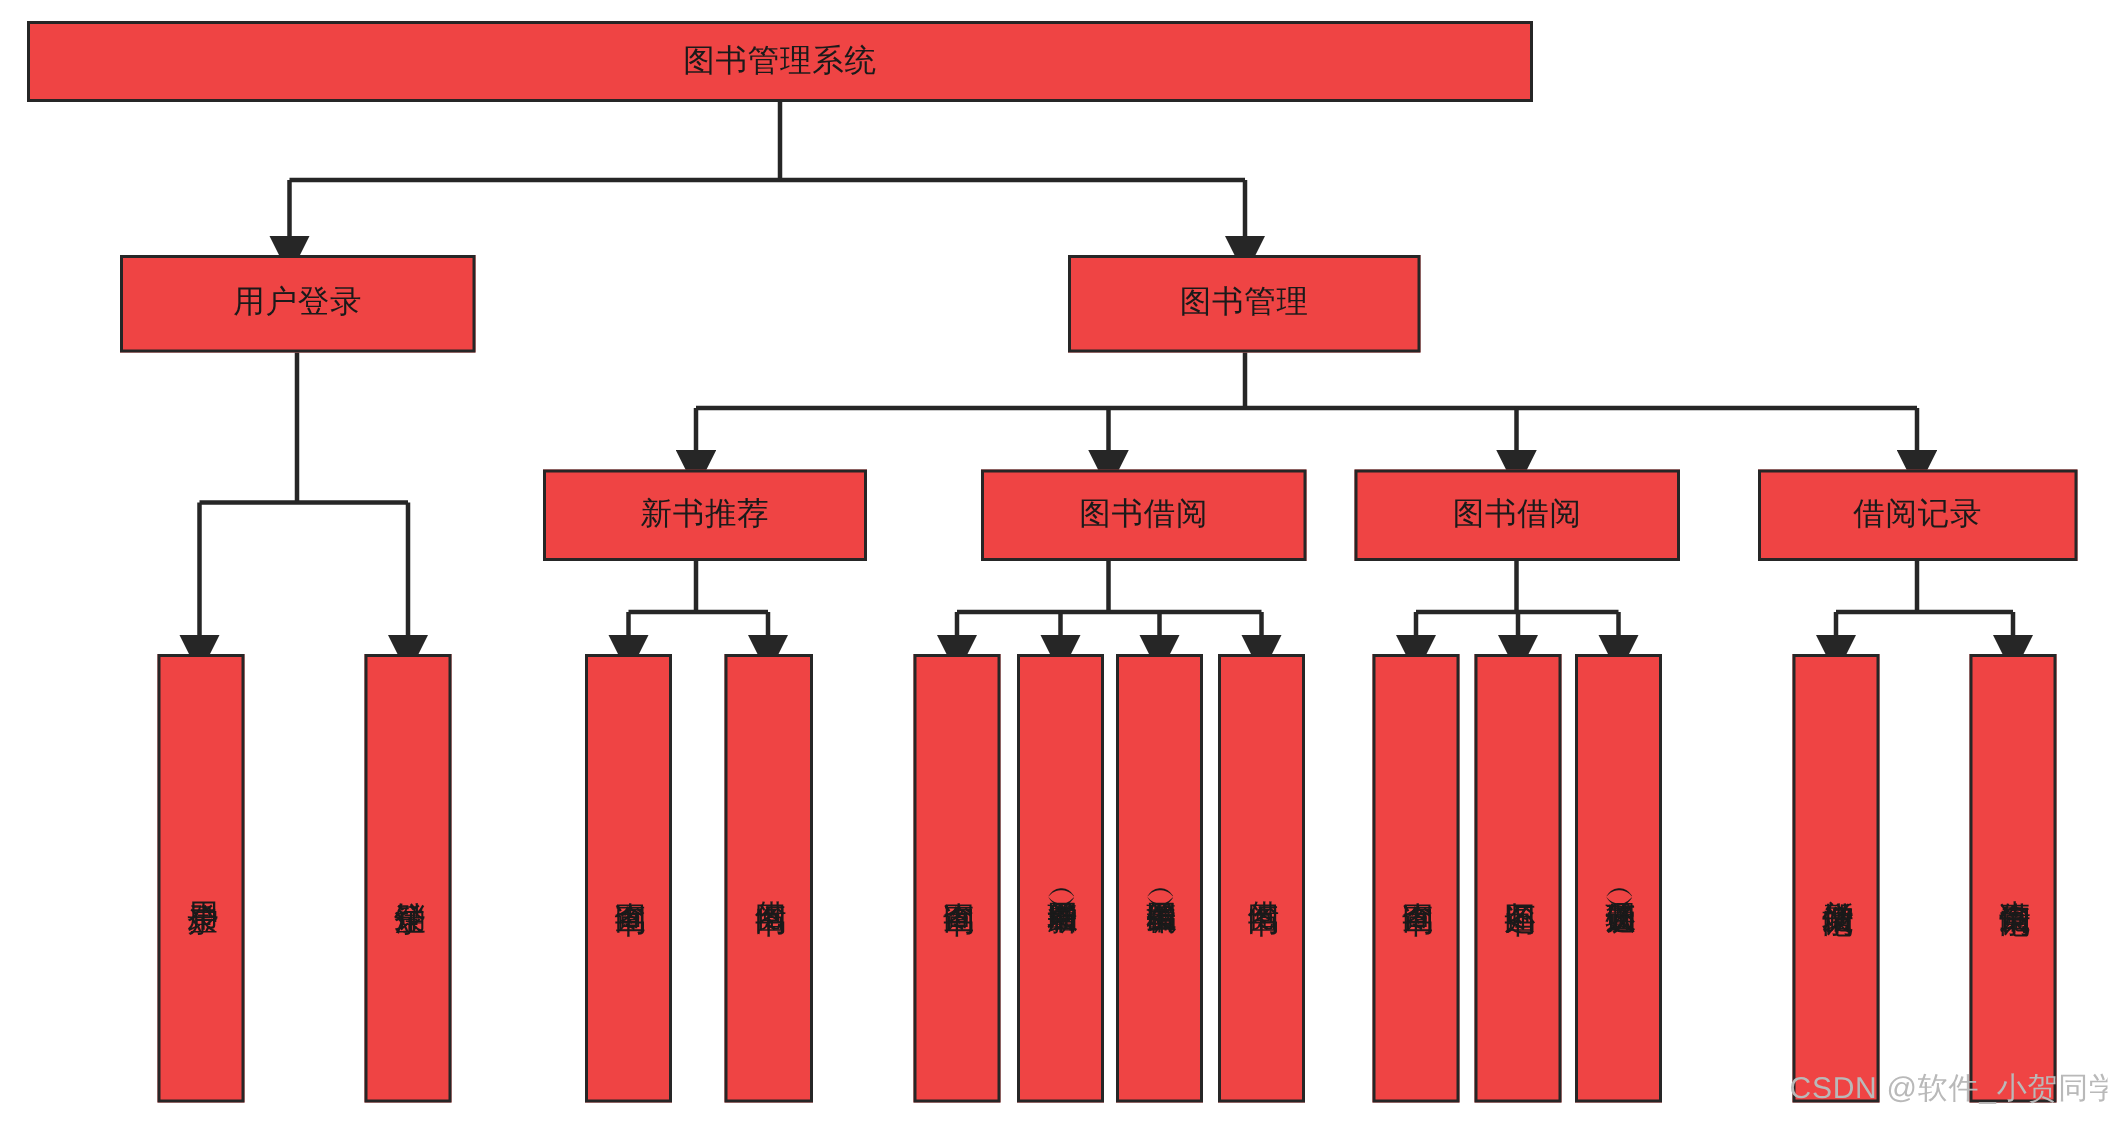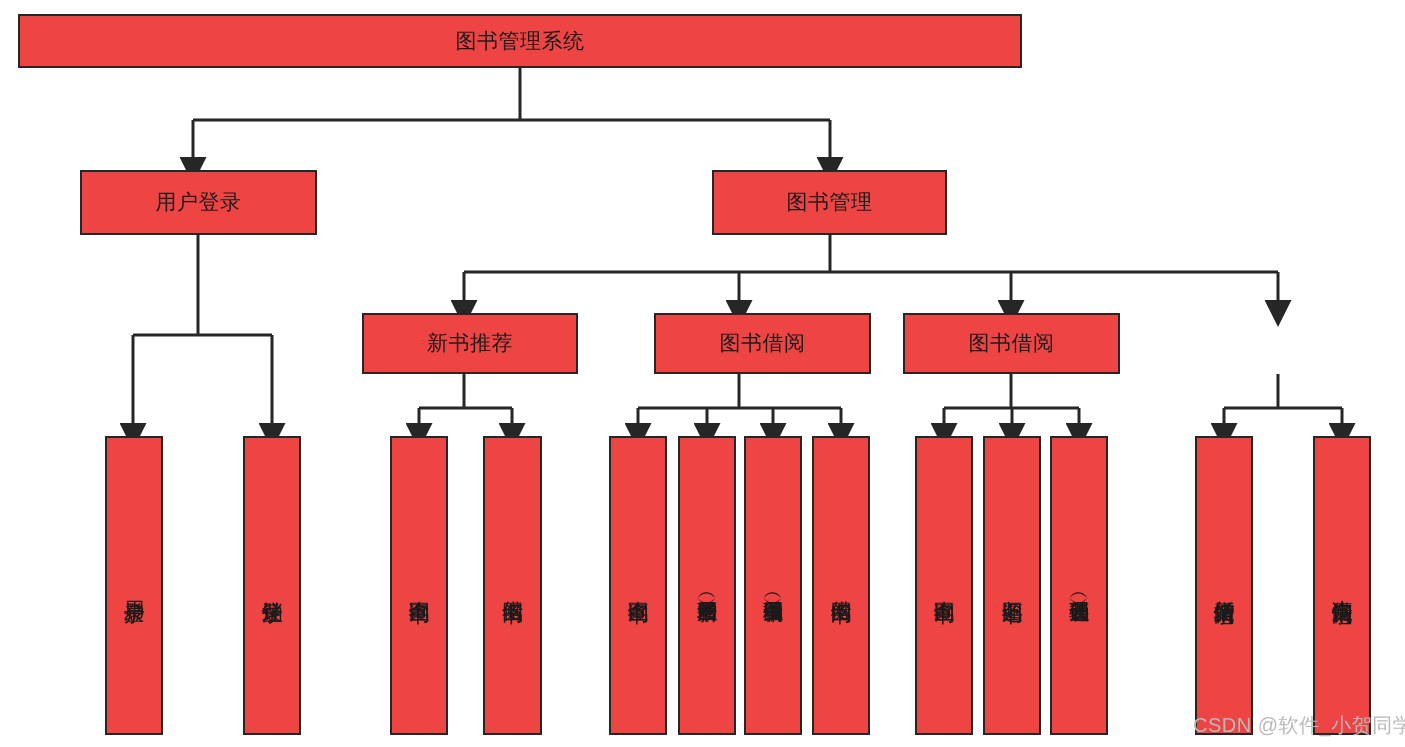--- a/index.html
+++ b/index.html
@@ -138,20 +138,23 @@
 
   <div class="node" style="left:362px; top:313px; width:216px; height:61px;">
     <span class="node-label">新书推荐</span>
   </div>
   <div class="node" style="left:631px; top:313px; width:217px; height:61px;margin-left:23px;">
     <span class="node-label">图书借阅</span>
   </div>
   <div class="node" style="left:903px; top:313px; width:217px; height:61px;">
     <span class="node-label">图书借阅</span>
   </div>
+  <div class="node" style="left:1172px; top:313px; width:213px; height:61px;">
+    <span class="node-label">借阅记录</span>
+  </div>
 
   <div class="node leaf" style="left:105px; top:436px; width:58px; height:299px;">
     <span class="node-label">用户登录</span>
   </div>
   <div class="node leaf" style="left:243px; top:436px; width:58px; height:299px;">
     <span class="node-label">注销登录</span>
   </div>
 
   <div class="node leaf" style="left:390px; top:436px; width:58px; height:299px;">
     <span class="node-label">查询图书</span>

